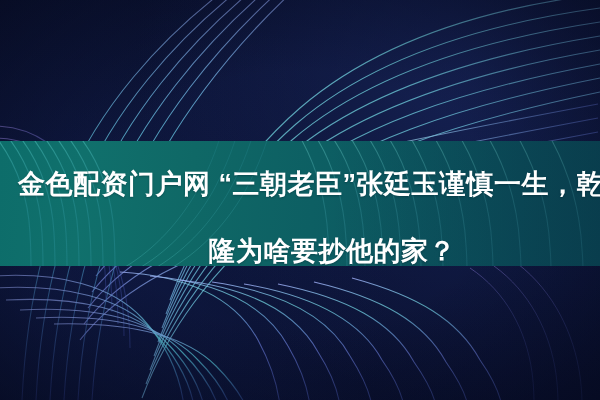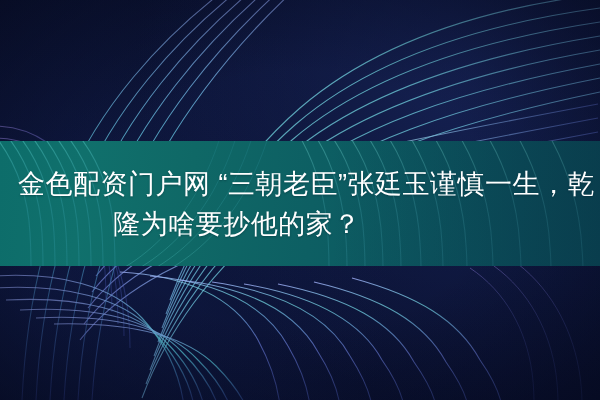--- a/index.html
+++ b/index.html
@@ -64,28 +64,29 @@
     height: 125px;
     display: flex;
     flex-direction: column;
     justify-content: center;
     box-sizing: border-box;
     padding: 0 16px 0 18px;
   }
   .head-line {
     color: #ffffff;
     font-size: 27px;
-    font-weight: normal;
+    font-weight: bold;
     line-height: 40px;
     letter-spacing: 0.5px;
     white-space: nowrap;
     text-shadow: 0 1px 2px rgba(0,30,40,0.35);
+    margin-top: 27px;
   }
   .head-line.line1 { text-align: left; }
-  .head-line.line2 { text-align: center; padding-right: 128px; }
+  .head-line.line2 { text-align: right; padding-right: 128px; }
 </style>
 </head>
 <body>
 
 <div id="banner">
 
   <div class="layer" id="bg-base"></div>
 
   <svg class="layer" id="wave-pattern" viewBox="0 0 600 400" preserveAspectRatio="none">
     <defs>

